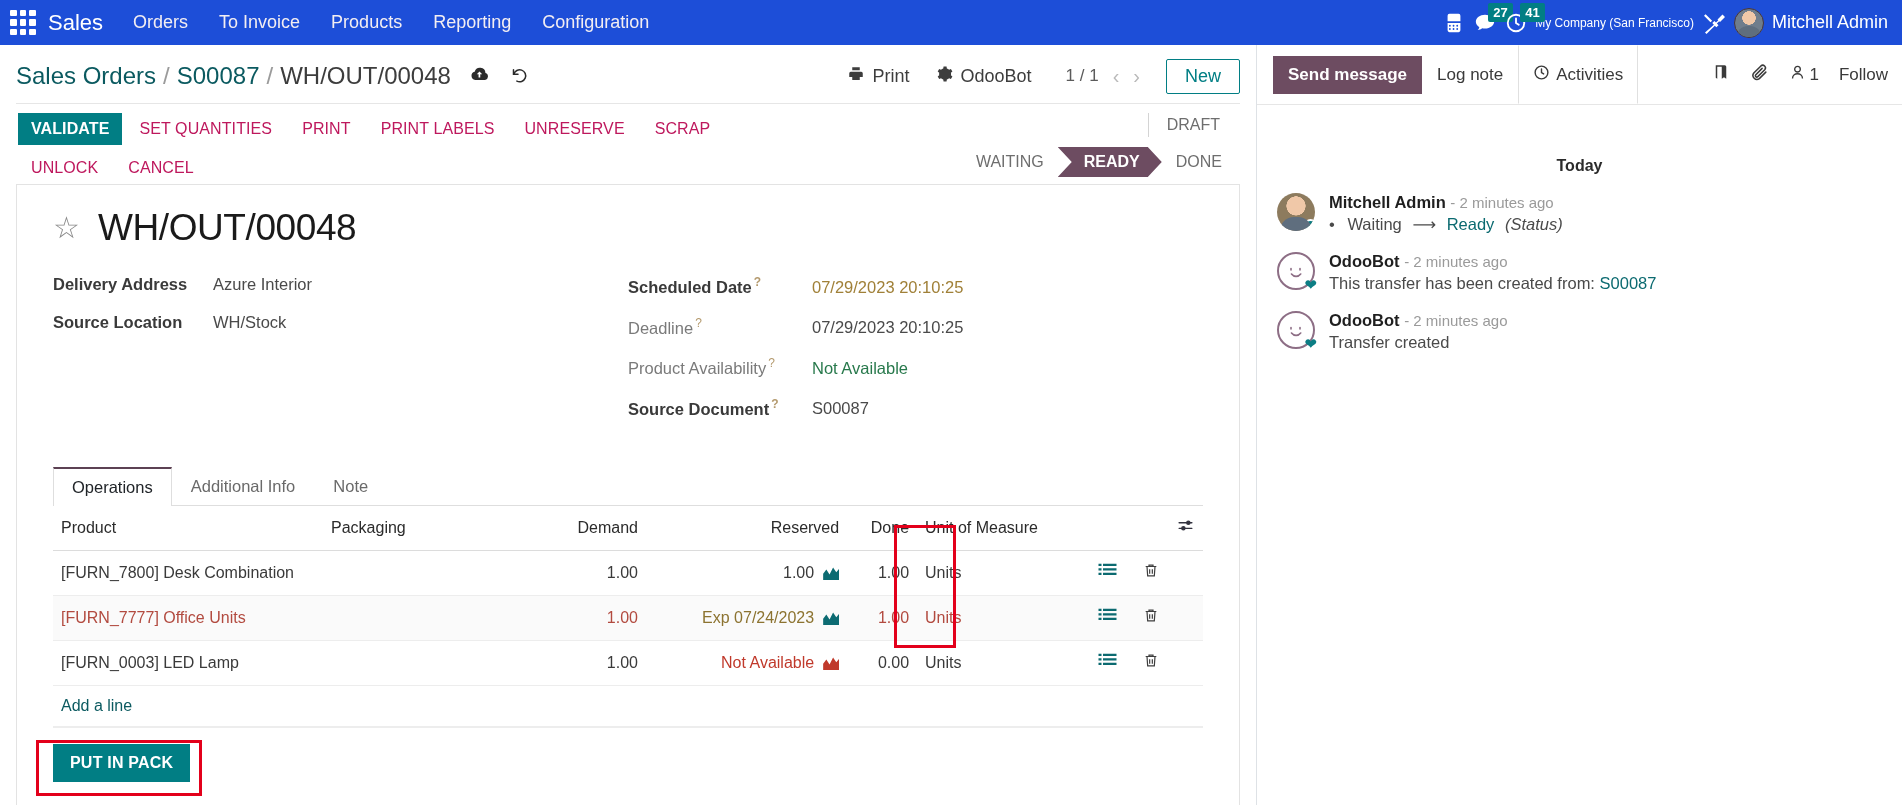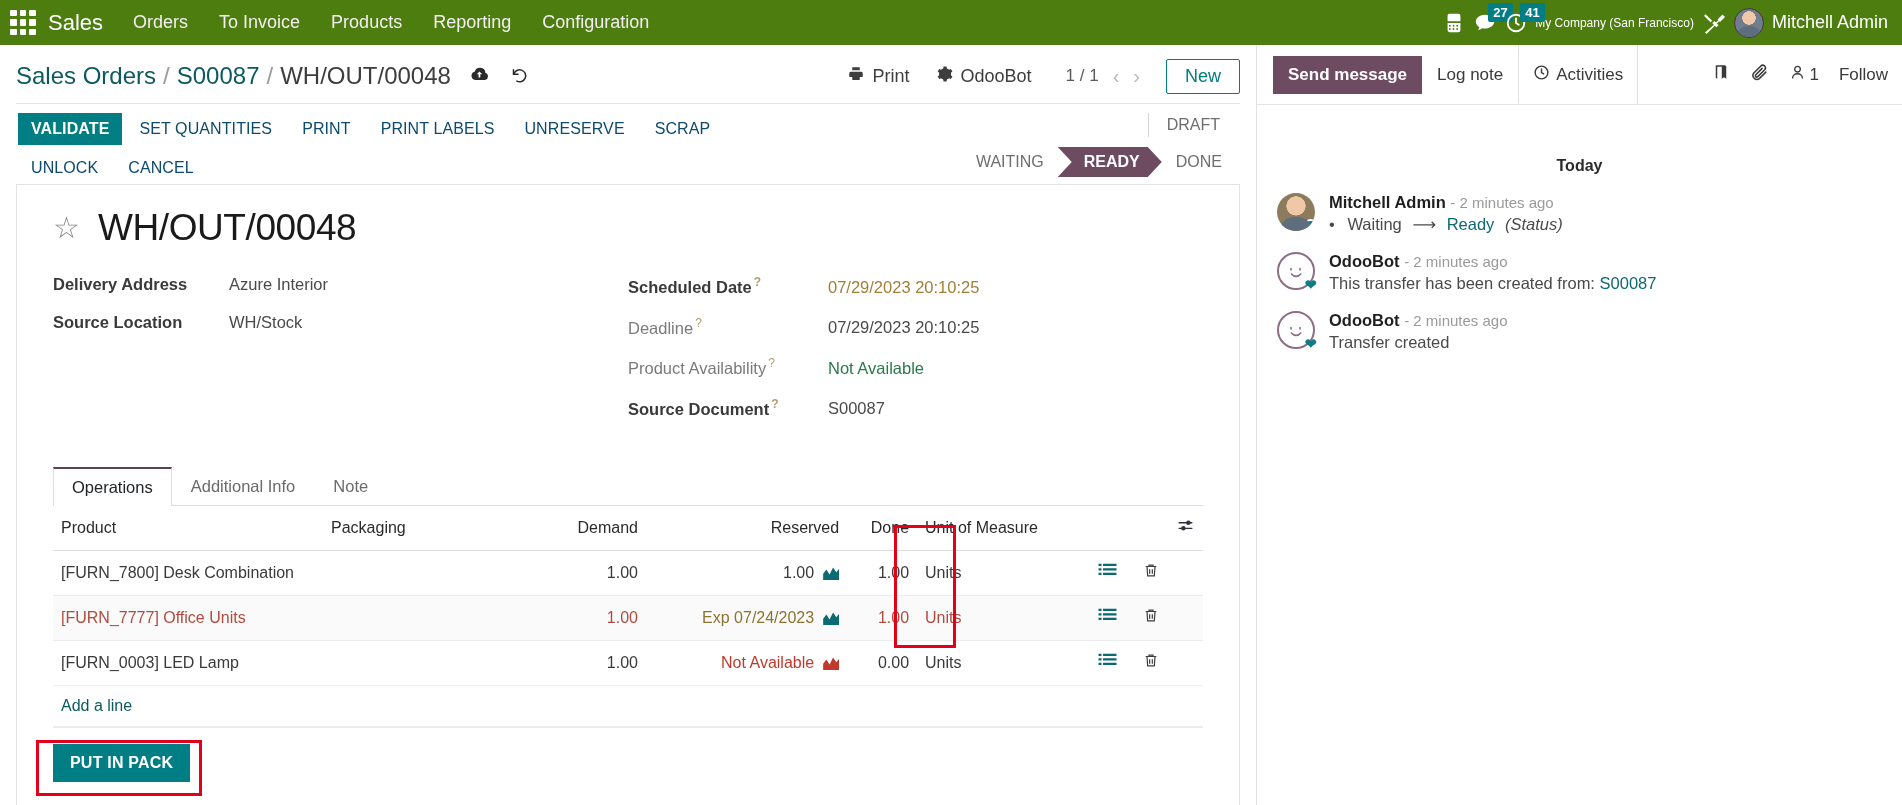--- a/index.html
+++ b/index.html
@@ -8,21 +8,21 @@
     width: 1902px; height: 805px;
     font-family: "Liberation Sans", sans-serif;
     background: #ffffff;
     overflow: hidden;
   }
   body { position: relative; }
 
   
   .navbar {
     height: 45px;
-    background: #4d7c0f;
+    background: #1d4ed8;
     display: flex;
     align-items: center;
     padding: 0 14px 0 10px;
     color: #ffffff;
     font-size: 18px;
     position: relative;
   }
   .apps-grid {
     width: 26px; height: 26px;
     display: grid;
@@ -147,21 +147,21 @@
     padding: 7px 13px;
     cursor: pointer;
     border: none;
     background: transparent;
     color: #0b5a60;
     font-family: inherit;
     letter-spacing: .1px;
     white-space: nowrap;
   }
   .obtn.primary { background: #017e84; color: #fff; font-weight: 600; }
-  .obtn.ghost { color: #0c4a6e; }
+  .obtn.ghost { color: #be185d; }
 
   .statusbar {
     display: flex;
     align-items: flex-start;
     flex-direction: column;
     align-items: flex-end;
     padding-right: 4px;
     min-width: 300px;
   }
   .status-draft {
@@ -198,21 +198,21 @@
   .title-row { display: flex; align-items: center; gap: 18px; margin-bottom: 26px; }
   .star-icon { font-size: 30px; color: #8a8a8a; cursor: pointer; line-height: 1; }
   .doc-title { font-size: 37px; font-weight: 400; color: #1a1a1a; letter-spacing: -.4px; }
 
   .form-grid { display: flex; gap: 0; }
   .form-col { width: 50%; }
   .fld { display: flex; align-items: flex-end; margin-bottom: 19px; font-size: 16.5px; }
   .fld-label { width: 160px; color: #3a3a3a; font-weight: bold; white-space: nowrap; }
   .fld-label.light { font-weight: normal; color: #7a7a7a; }
   .fld-label .q { color: #b49a6e; font-size: 12px; vertical-align: super; margin-left: 2px; }
-  .fld-val { color: #4a4a4a; margin-left: 16px; }
+  .fld-val { color: #4a4a4a; }
   .fld-val.date-warn { color: #a08038; }
   .fld-val.green { color: #28794c; }
   .col-right .fld-label { width: 184px; }
 
   
   .notebook { margin-top: 30px; }
   .tabs { display: flex; border-bottom: 1px solid #dedede; }
   .tab {
     font-size: 16.5px;
     padding: 9px 18px;

